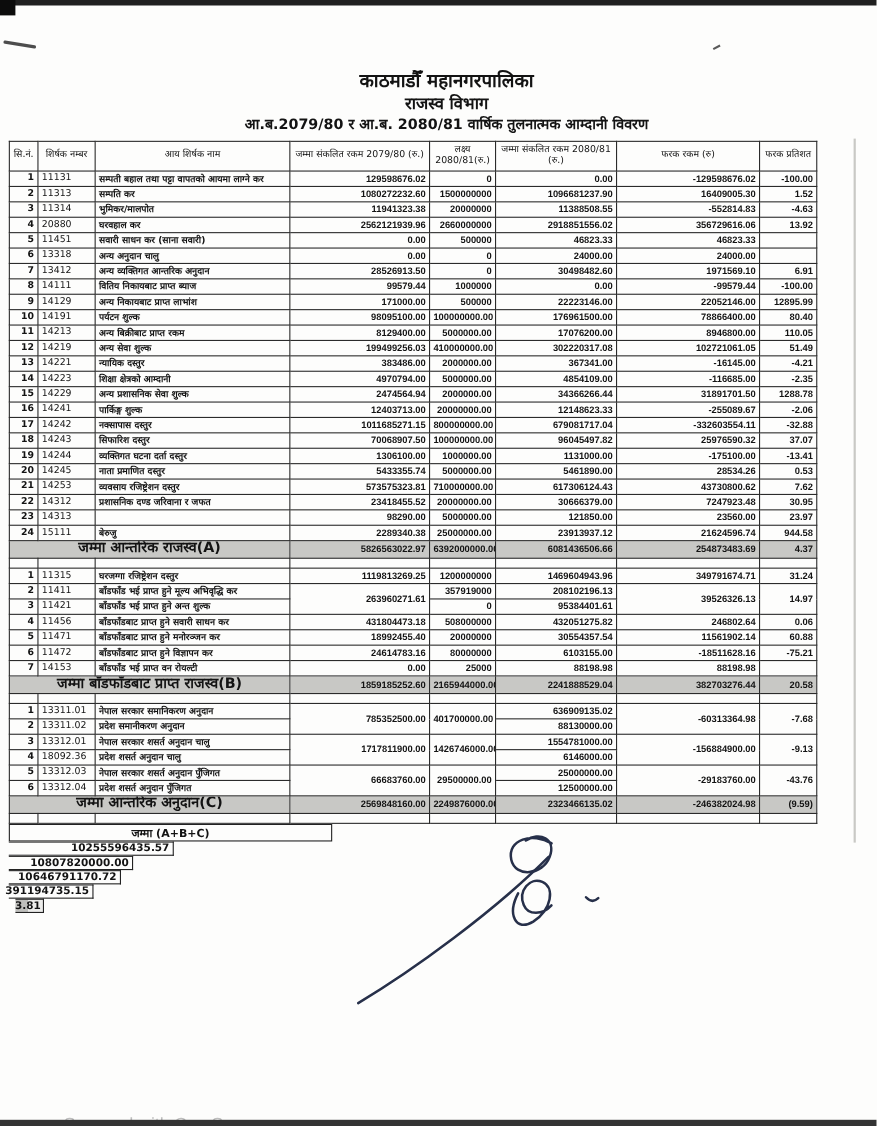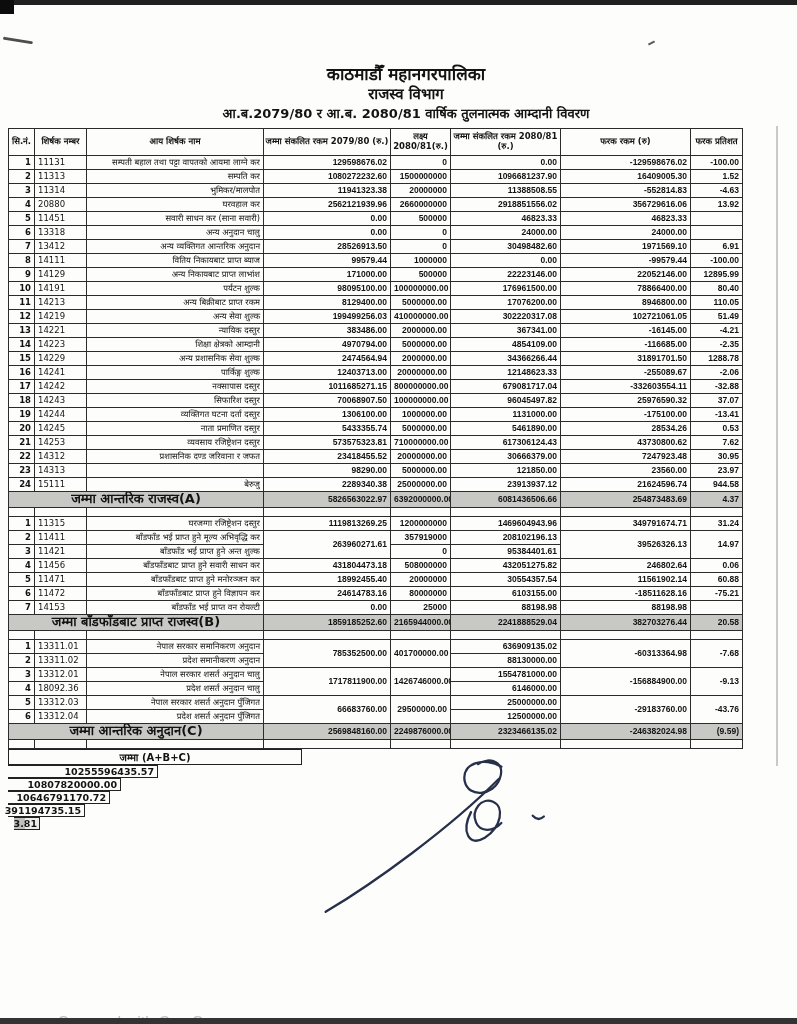--- a/index.html
+++ b/index.html
@@ -18,25 +18,25 @@
   .bottom-strip{left:0;bottom:0;width:797px;height:6px;background:#333;}
 
   .titles{position:absolute;left:0;top:64px;width:812px;text-align:center;}
   .t1{font-size:17px;font-weight:bold;line-height:1.25;}
   .t2{font-size:15px;font-weight:bold;line-height:1.3;}
   .t3{font-size:13px;font-weight:bold;line-height:1.45;}
 
   .table-wrap{position:absolute;left:8px;top:128px;width:766px;}
   table{border-collapse:collapse;table-layout:fixed;width:734px;}
   th,td{border:1px solid #2b2b2b;padding:0 3px;font-size:8.5px;line-height:1.15;overflow:hidden;}
-  th{font-weight:bold;height:26px;padding:0 1px;}
+  th{font-weight:normal;height:26px;padding:0 1px;}
   td{height:13px;}
   td.sn{text-align:right;font-weight:600;}
   td.code{text-align:left;font-weight:400;}
-  td.name{text-align:right;font-weight:400;white-space:nowrap;font-size:8.3px;}
+  td.name{text-align:left;font-weight:700;white-space:nowrap;font-size:8.3px;}
   td.name.wrap{white-space:normal;}
   td.num{text-align:right;font-weight:600;font-family:"Liberation Sans","DejaVu Sans",sans-serif;}
   td.pct{font-weight:bold;}
   tr.total-row td{background:#c8c8c5;font-weight:bold;height:15px;}
   tr.total-row td.total-label{text-align:center;font-size:13px;white-space:nowrap;}
   tr.spacer td{height:8px;background:#fdfdfc;}
 
   .grand-row{display:flex;align-items:stretch;height:23px;margin-top:0;flex-direction:column;}
   .gc{border:1px solid #222;border-top-width:1.5px;box-sizing:border-box;display:flex;align-items:center;
       font-weight:bold;font-size:9.5px;background:#fdfdfc;}

